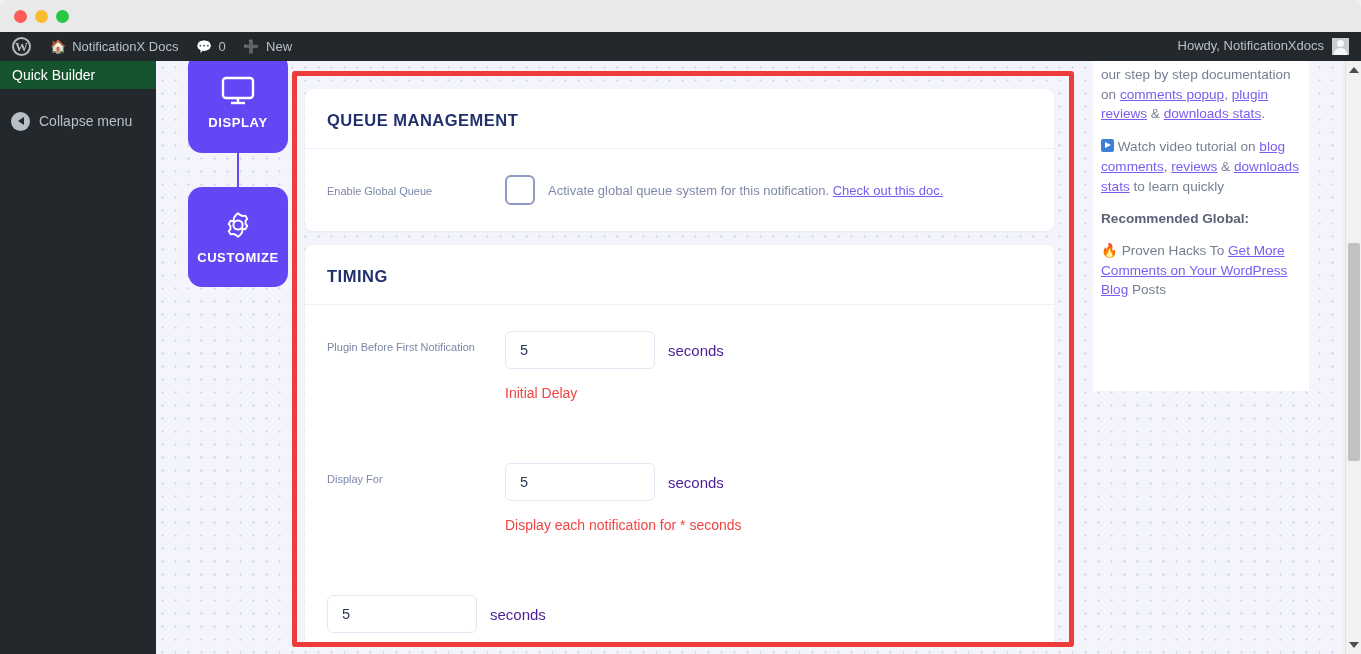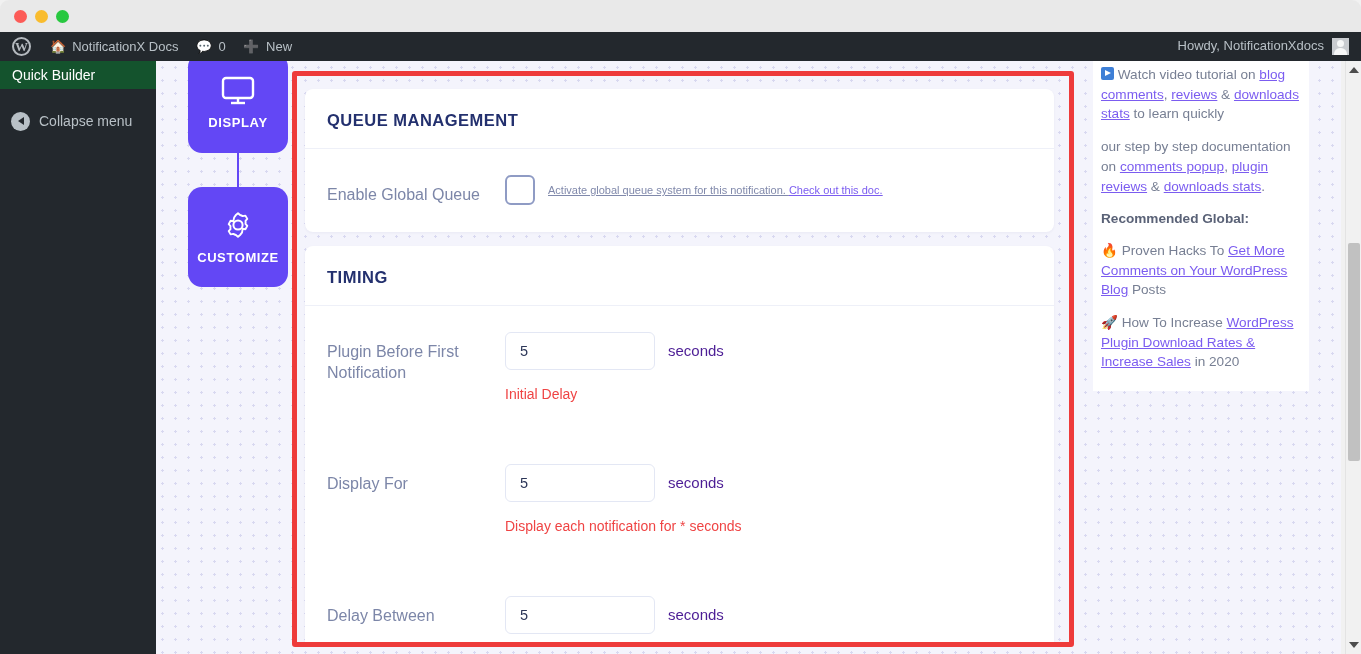--- a/index.html
+++ b/index.html
@@ -122,31 +122,31 @@
     border-bottom: 1px solid #eef0f8;
   }
   .card-title {
     font-size: 16.5px; font-weight: 700; color: #23306e;
     letter-spacing: .5px; text-transform: uppercase;
   }
   .card-body { padding: 26px 22px 26px 22px; }
 
   .field-row { display: flex; align-items: flex-start; }
   .field-label {
-    width: 178px; flex: none; font-size: 16px; color: #7c86a8;
+    width: 178px; flex: none; font-size: 11px; color: #7c86a8;
     line-height: 1.35; padding-top: 9px;
   }
   .field-ctrl { flex: 1; }
   .inline { display: flex; align-items: center; gap: 13px; }
 
   .cbox {
     width: 30px; height: 30px; border-radius: 6px;
     border: 2px solid #8f9bc4; background: #ffffff; flex: none;
   }
-  .cb-text { font-size: 11px; color: #8089ab; text-decoration: underline; }
+  .cb-text { font-size: 13px; color: #8089ab; }
   .cb-text a, .side-link { color: #7b5cf0; text-decoration: underline; }
 
   .num-input {
     width: 150px; height: 38px; border: 1px solid #e3e7f4;
     border-radius: 6px; background: #ffffff;
     font-size: 14.5px; color: #2c3658; padding: 0 14px;
     font-family: "Liberation Sans", sans-serif; outline: none;
   }
   .unit { font-size: 15px; color: #4c1d95; }
   .helper {
@@ -300,44 +300,42 @@
               <input class="num-input" type="text" value="5" style="">
               <span class="unit">seconds</span>
             </div>
             <div class="helper">Display each notification for * seconds</div>
           </div>
         </div>
 
         <div class="spacer-row"></div>
 
         <div class="field-row">
-          <div class="field-label">Delay Between</div>
           <div class="field-ctrl">
             <div class="inline">
               <input class="num-input" type="text" value="5" style="">
               <span class="unit">seconds</span>
             </div>
 
           </div>
         </div>
 
       </div>
     </div>
   </div>
 </div>
 
 <div class="docs">
+  <p><span>our step by step documentation on </span><a href="#">comments popup</a>, <a href="#">plugin reviews</a> &amp; <a href="#">downloads stats</a>.</p>
+
   <p><span class="vid-icon"></span> <span>Watch video tutorial on </span><a href="#">blog comments</a>, <a href="#">reviews</a> &amp; <a href="#">downloads stats</a><span> to learn quickly</span></p>
 
-  <p><span>our step by step documentation on </span><a href="#">comments popup</a>, <a href="#">plugin reviews</a> &amp; <a href="#">downloads stats</a>.</p>
-
   <p class="rec-title">Recommended Global:</p>
 
   <p><span>🔥</span> <span>Proven Hacks To </span><a href="#">Get More Comments on Your WordPress Blog</a><span> Posts</span></p>
 
-  <p><span>🚀</span> <span>How To Increase </span><a href="#">WordPress Plugin Download Rates &amp; Increase Sales</a><span> in 2020</span></p>
 </div>
 
 <div class="scrollbar">
   <span class="scroll-arrow up"></span>
   <div class="scroll-thumb"></div>
   <span class="scroll-arrow down"></span>
 </div>
 
 </body></html>

